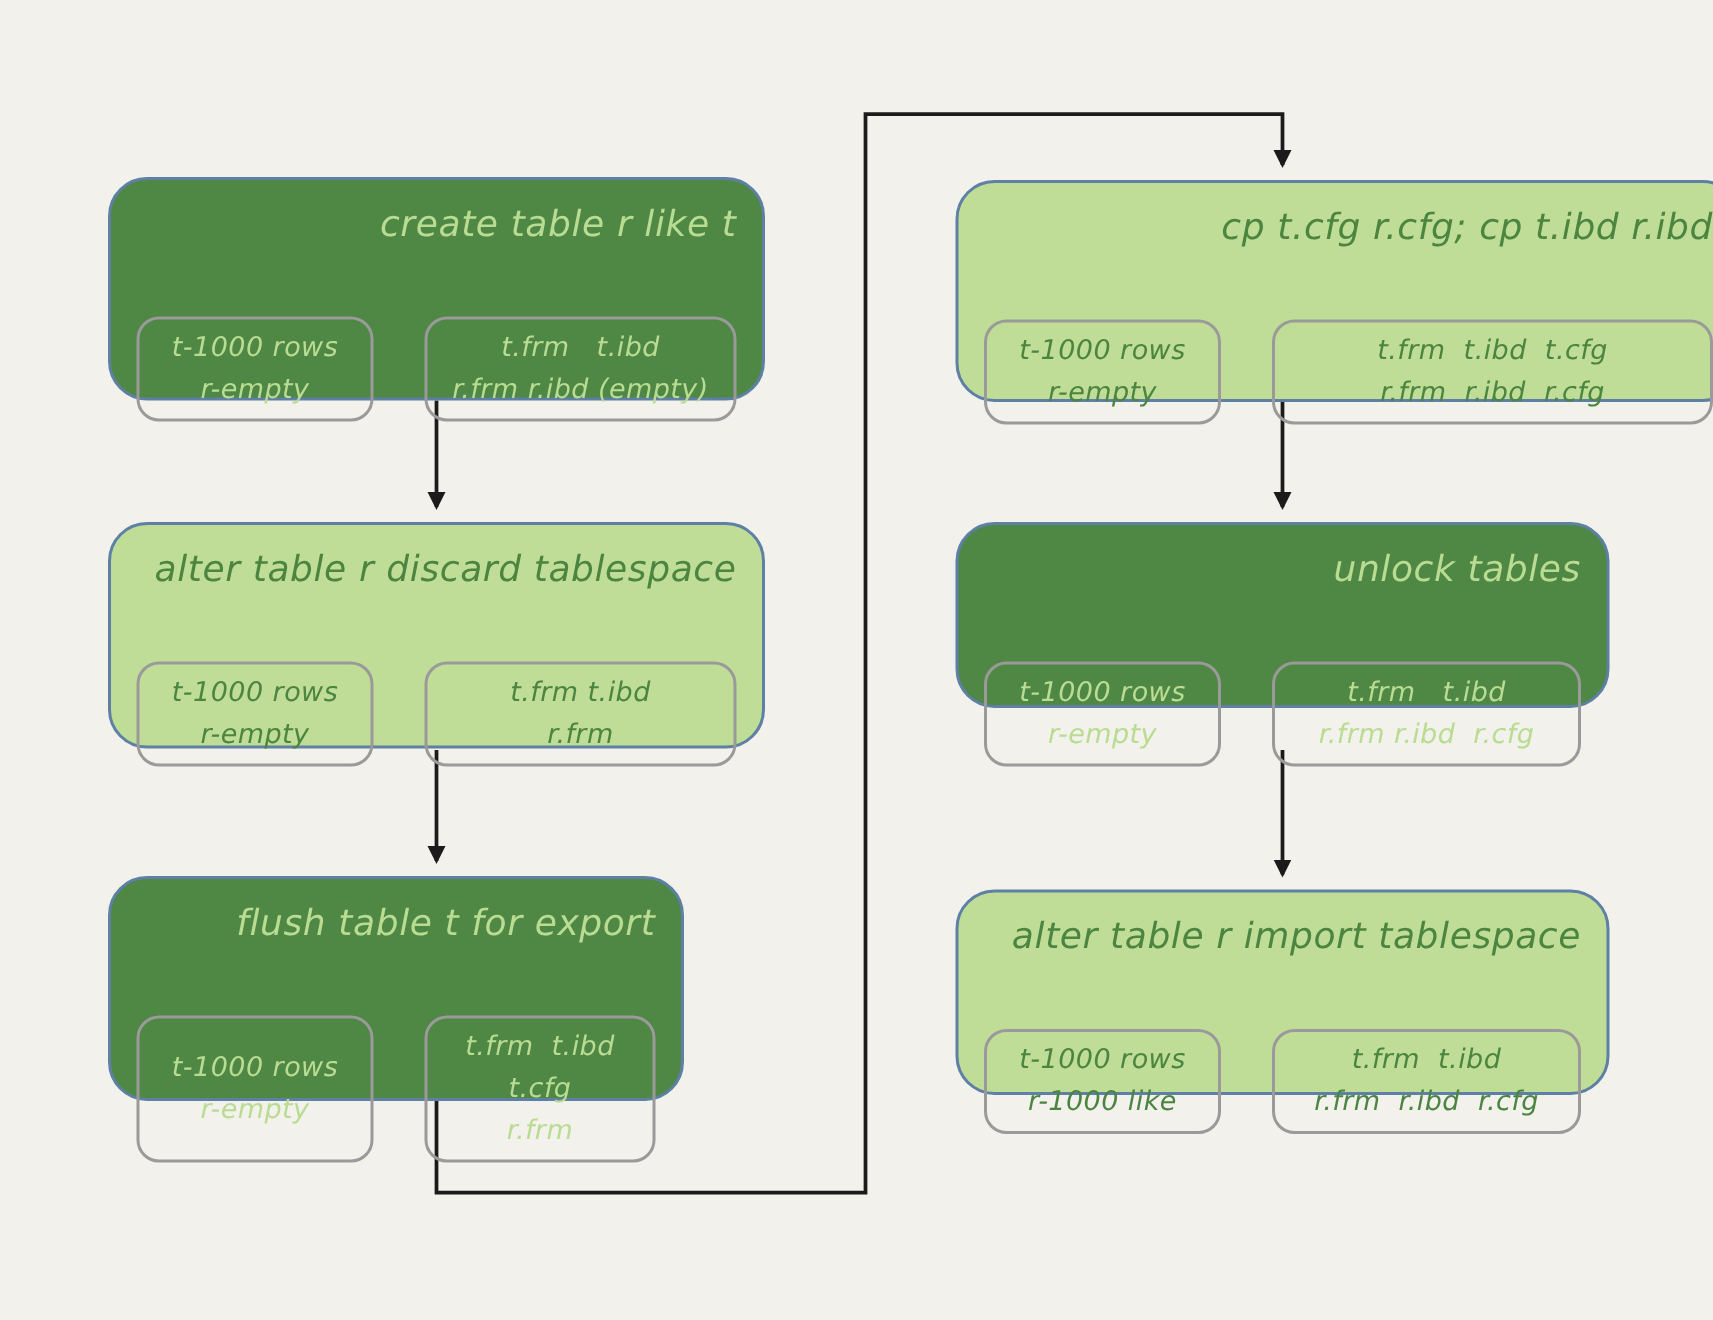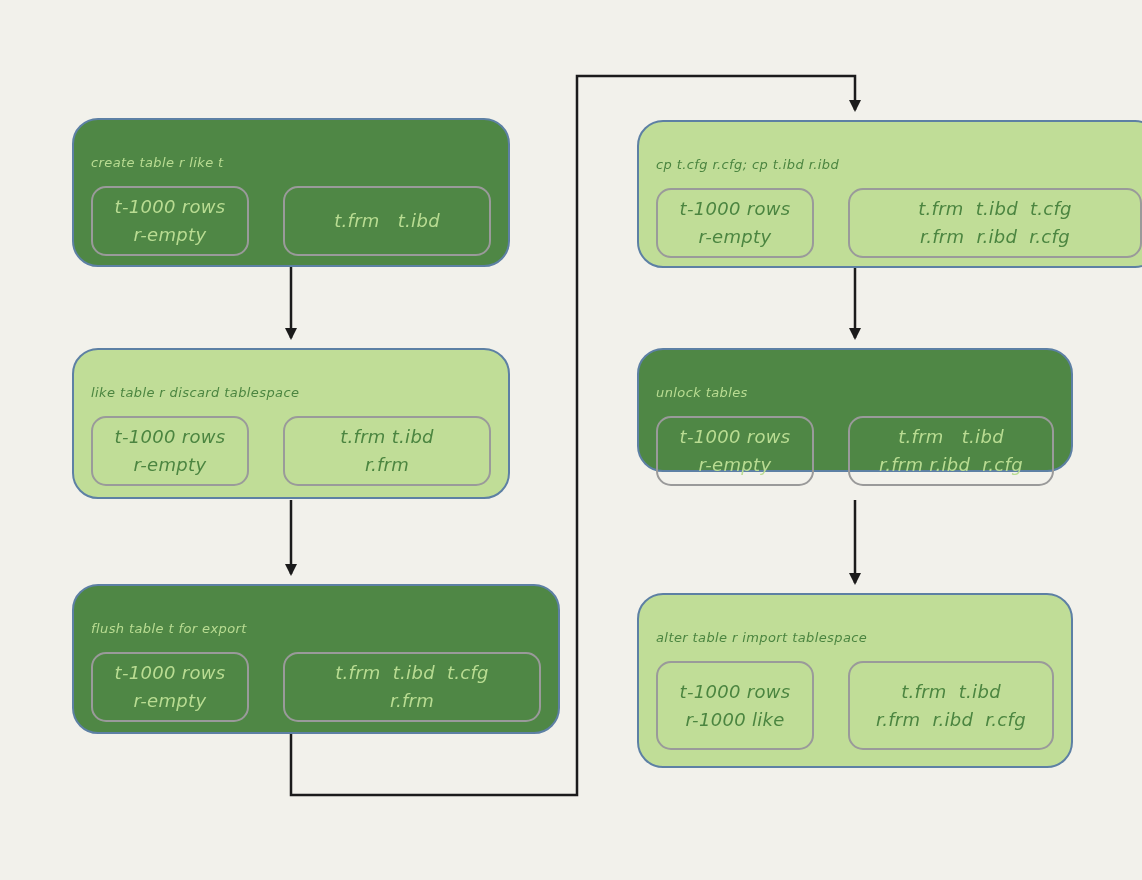--- a/index.html
+++ b/index.html
@@ -25,31 +25,32 @@
     border-radius: 26px;
     border: 2px solid #5d80a4;
     display: flex;
     flex-direction: column;
     padding: 13px 17px 16px 17px;
     font-style: italic;
   }
   .node.dark  { background: #4f8745; color: #b9dc92; }
   .node.light { background: #c0dd97; color: #4b8540; }
   .node-title {
-    text-align: left;
-    font-size: 13px;
+    text-align: right;
+    font-size: 24px;
     letter-spacing: 0.4px;
-    margin-top: 22px;
+    margin-top: 2px;
     margin-bottom: 16px;
     white-space: pre-wrap;
   }
   .inner-row {
     display: flex;
     gap: 34px;
     flex: 1;
+    margin-top: 32px;
   }
   .inner-box {
     box-sizing: border-box;
     border: 2px solid #9a9a9a;
     border-radius: 15px;
     display: flex;
     flex-direction: column;
     justify-content: center;
     align-items: center;
     padding: 5px 8px;
@@ -60,24 +61,24 @@
   .line {
     font-size: 18px;
     line-height: 1.55;
     letter-spacing: 0.3px;
     white-space: pre-wrap;
     text-align: center;
   }
   
   .n1 { left: 72px;  top: 118px; width: 438px; height: 149px; }
   .n2 { left: 72px;  top: 348px; width: 438px; height: 151px; }
-  .n3 { left: 72px;  top: 584px; width: 488px; height: 150px; }
+  .n3 { left: 72px;  top: 584px; width: 384px; height: 150px; }
   .n4 { left: 637px; top: 120px; width: 524px; height: 148px; }
   .n5 { left: 637px; top: 348px; width: 436px; height: 124px; }
-  .n6 { left: 637px; top: 593px; width: 436px; height: 175px; }
+  .n6 { left: 637px; top: 593px; width: 436px; height: 137px; }
 </style>
 </head>
 <body>
 
 <div class="canvas">
 
   <svg class="edges-svg" width="1142" height="880" viewBox="0 0 1142 880">
     <defs>
       <marker id="arrowhead" markerUnits="userSpaceOnUse" markerWidth="16" markerHeight="16" refX="10" refY="6" orient="auto">
         <path d="M0,0 L12,6 L0,12 Z" fill="#1b1b1b"></path>
@@ -92,26 +93,27 @@
 
   <div class="node dark n1">
     <div class="node-title">create table r like t</div>
     <div class="inner-row">
       <div class="inner-box rows">
         <div class="line">t-1000 rows</div>
         <div class="line">r-empty</div>
       </div>
       <div class="inner-box files">
         <div class="line">t.frm   t.ibd</div>
+        <div class="line">r.frm r.ibd (empty)</div>
       </div>
     </div>
   </div>
 
   <div class="node light n2">
-    <div class="node-title">like table r discard tablespace</div>
+    <div class="node-title">alter table r discard tablespace</div>
     <div class="inner-row">
       <div class="inner-box rows">
         <div class="line">t-1000 rows</div>
         <div class="line">r-empty</div>
       </div>
       <div class="inner-box files">
         <div class="line">t.frm t.ibd</div>
         <div class="line">r.frm</div>
       </div>
     </div>

